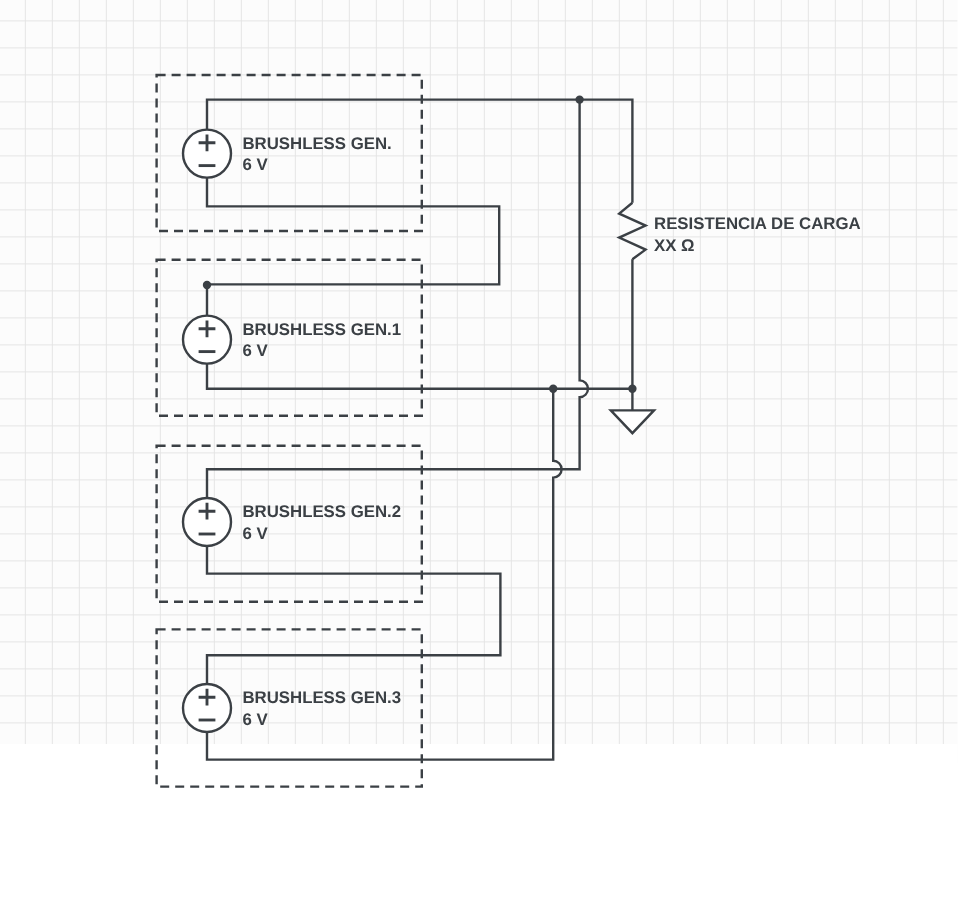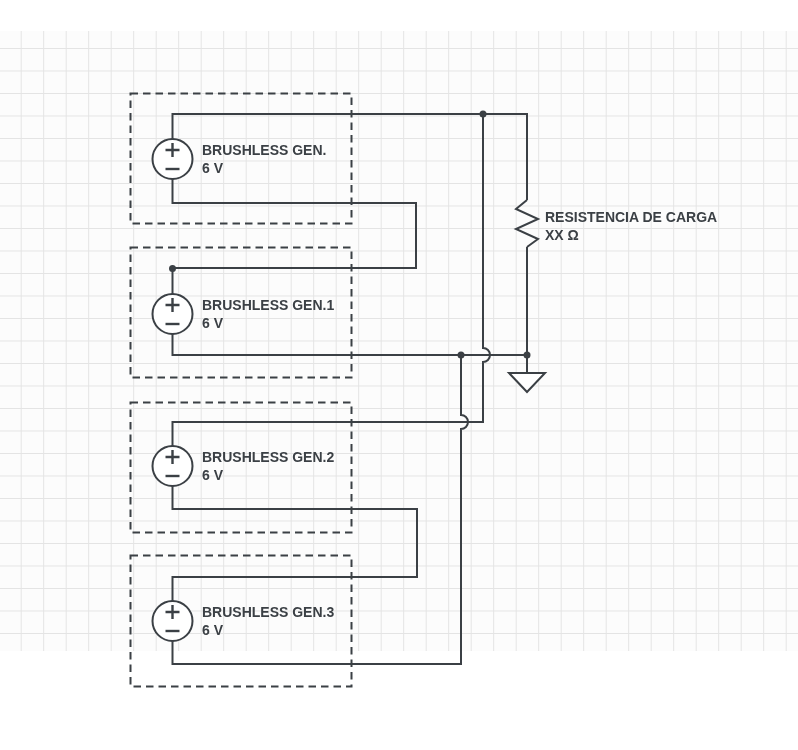--- a/index.html
+++ b/index.html
@@ -8,21 +8,20 @@
     font-family:"Liberation Sans",sans-serif;
   }
   .canvas{
     position:relative;width:798px;height:620px;
     background-color:#fcfcfc;
     background-image:
       linear-gradient(to right,#e4e4e4 1px,transparent 1px),
       linear-gradient(to bottom,#e4e4e4 1px,transparent 1px);
     background-size:22.5px 22.5px;
     background-position:20.7px 17px;
-    margin-top:31px;
   }
   svg{position:absolute;left:0;top:0;}
   .wire{fill:none;stroke:#3b4045;stroke-width:2;}
   .dashedbox{fill:none;stroke:#3b4045;stroke-width:2;stroke-dasharray:7.5 5;}
   .srccircle{fill:#ffffff;stroke:#3b4045;stroke-width:2;}
   .sym{fill:none;stroke:#3b4045;stroke-width:2.4;}
   .dot{fill:#3b4045;stroke:none;}
   .gnd{fill:#ffffff;stroke:#3b4045;stroke-width:2;}
   text{fill:#3b4045;font:700 14px "Liberation Sans",sans-serif;}
 </style>

